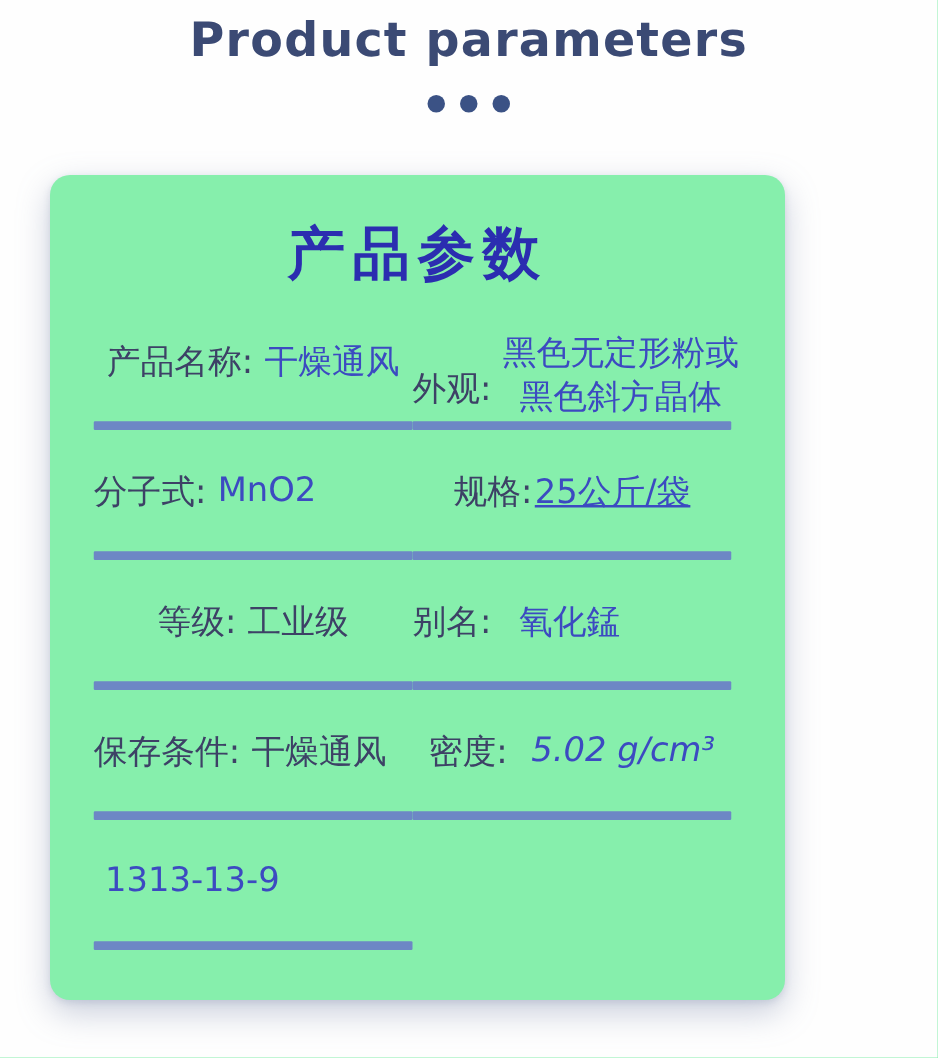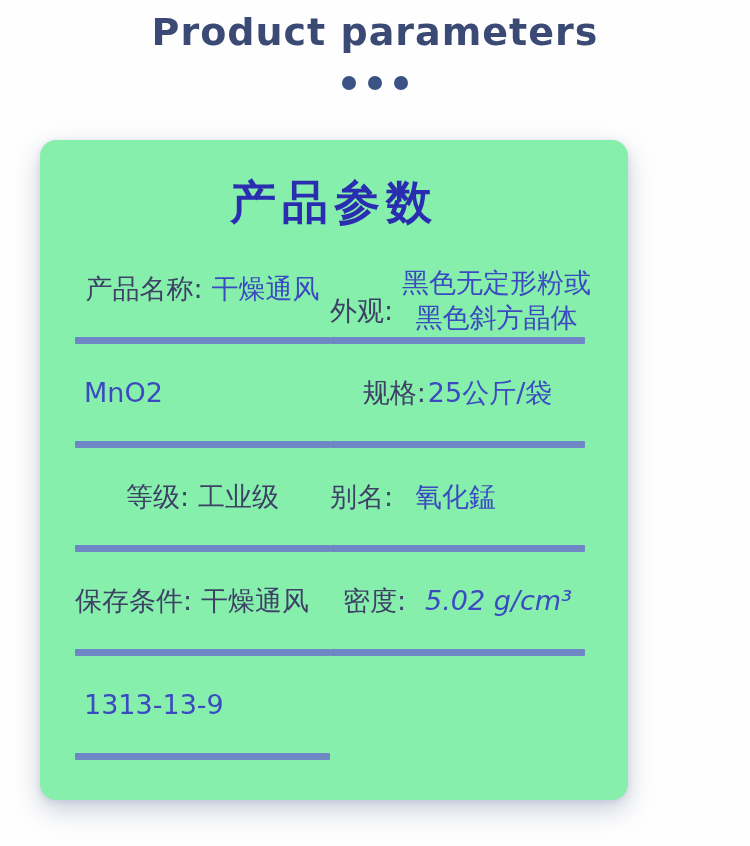--- a/index.html
+++ b/index.html
@@ -131,29 +131,30 @@
           <span>黑色无定形粉或</span>
           <span>黑色斜方晶体</span>
         </span>
       </div>
       <div class="underline"></div>
     </div>
 
 
     <div class="cell right">
       <div class="cell-text">
+        <span class="field-label">分子式:</span>
         <span class="field-value blue">MnO2</span>
       </div>
       <div class="underline"></div>
     </div>
 
     <div class="cell left">
       <div class="cell-text">
         <span class="field-label">规格:</span>
-        <span class="field-value blue" style="margin-left:2px;">25公斤/袋</span>
+        <span class="field-value blue" style="margin-left:2px;text-decoration:underline;">25公斤/袋</span>
       </div>
       <div class="underline"></div>
     </div>
 
     <div class="cell left">
       <div class="cell-text">
         <span class="field-label">等级:</span>
         <span class="field-value navy">工业级</span>
       </div>
       <div class="underline"></div>

